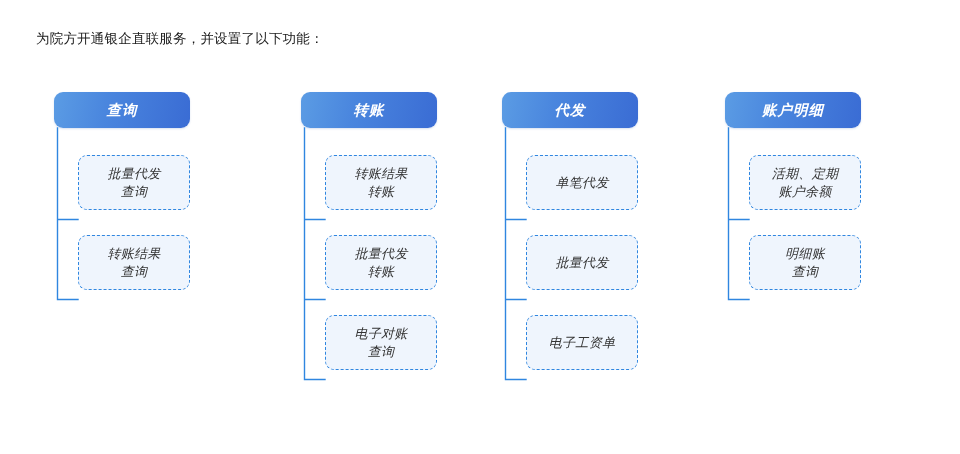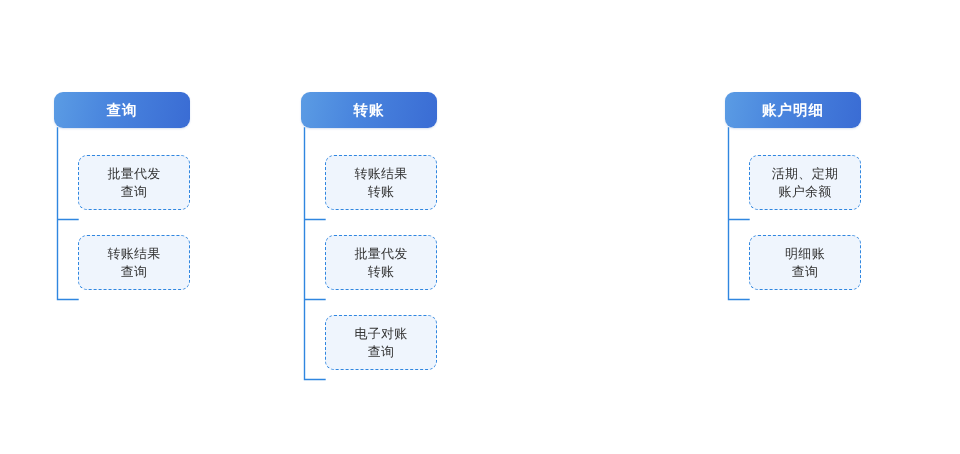--- a/index.html
+++ b/index.html
@@ -41,20 +41,21 @@
     left: 0;
     top: 0;
     width: 960px;
     height: 454px;
   }
 
   .branch {
     position: absolute;
     top: 92px;
     width: 136px;
+    font-style: italic;
   }
   .branch-0 { left: 54px; }
   .branch-1 { left: 277px; margin-left: 24px; }
   .branch-2 { left: 502px; }
   .branch-3 { left: 725px; }
 
   
   .branch-header {
     position: relative;
     width: 136px;
@@ -119,20 +120,21 @@
     letter-spacing: 0.3px;
     padding: 0 4px;
     white-space: pre-line;
   }
 </style>
 </head>
 <body>
 
 <div id="diagram-root">
 
+  <div class="intro-text">为院方开通银企直联服务，并设置了以下功能：</div>
 
   <div class="columns">
 
     <div class="branch branch-0">
       <div class="branch-header">
         <span class="branch-header-label">查询</span>
       </div>
       <svg class="connector-layer" width="136" height="300" viewBox="0 0 136 300">
         <path d="M3.5,0 L3.5,171.5 M3.5,91.5 L24,91.5 M3.5,171.5 L24,171.5" stroke="#2f86e0" stroke-width="1.4" fill="none" stroke-linecap="square"></path>
       </svg>
@@ -164,20 +166,39 @@
           <span class="child-label">批量代发
 转账</span>
         </div>
         <div class="child-box child-2">
           <span class="child-label">电子对账
 查询</span>
         </div>
       </div>
     </div>
 
+    <div class="branch branch-2">
+      <div class="branch-header">
+        <span class="branch-header-label">代发</span>
+      </div>
+      <svg class="connector-layer" width="136" height="300" viewBox="0 0 136 300">
+        <path d="M3.5,0 L3.5,251.5 M3.5,91.5 L24,91.5 M3.5,171.5 L24,171.5 M3.5,251.5 L24,251.5" stroke="#2f86e0" stroke-width="1.4" fill="none" stroke-linecap="square"></path>
+      </svg>
+      <div class="children">
+        <div class="child-box child-0">
+          <span class="child-label">单笔代发</span>
+        </div>
+        <div class="child-box child-1">
+          <span class="child-label">批量代发</span>
+        </div>
+        <div class="child-box child-2">
+          <span class="child-label">电子工资单</span>
+        </div>
+      </div>
+    </div>
 
     <div class="branch branch-3">
       <div class="branch-header">
         <span class="branch-header-label">账户明细</span>
       </div>
       <svg class="connector-layer" width="136" height="300" viewBox="0 0 136 300">
         <path d="M3.5,0 L3.5,171.5 M3.5,91.5 L24,91.5 M3.5,171.5 L24,171.5" stroke="#2f86e0" stroke-width="1.4" fill="none" stroke-linecap="square"></path>
       </svg>
       <div class="children">
         <div class="child-box child-0">

